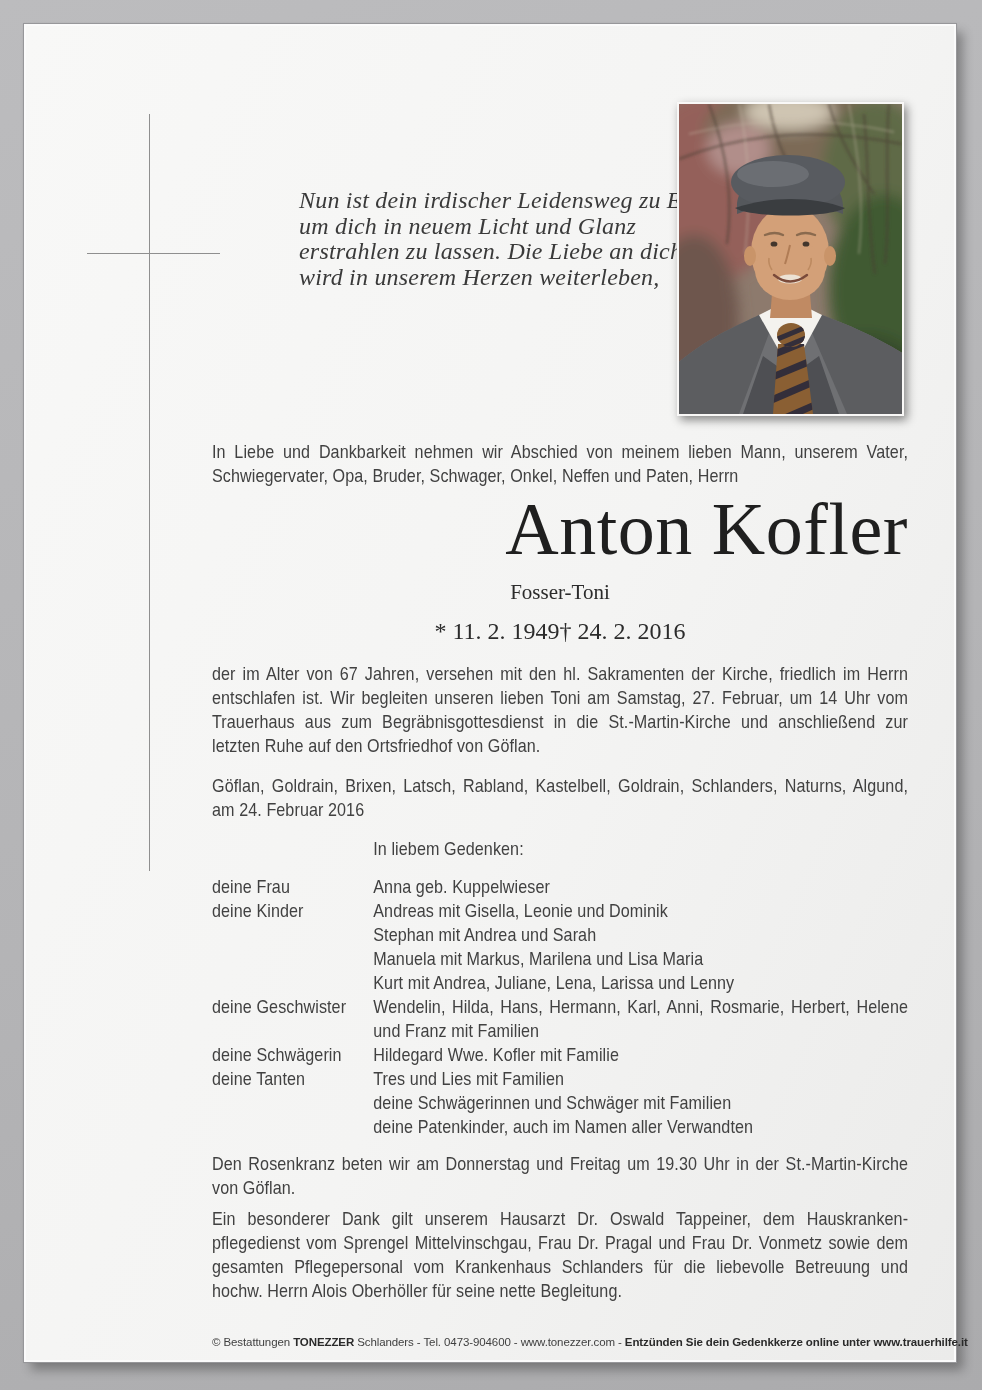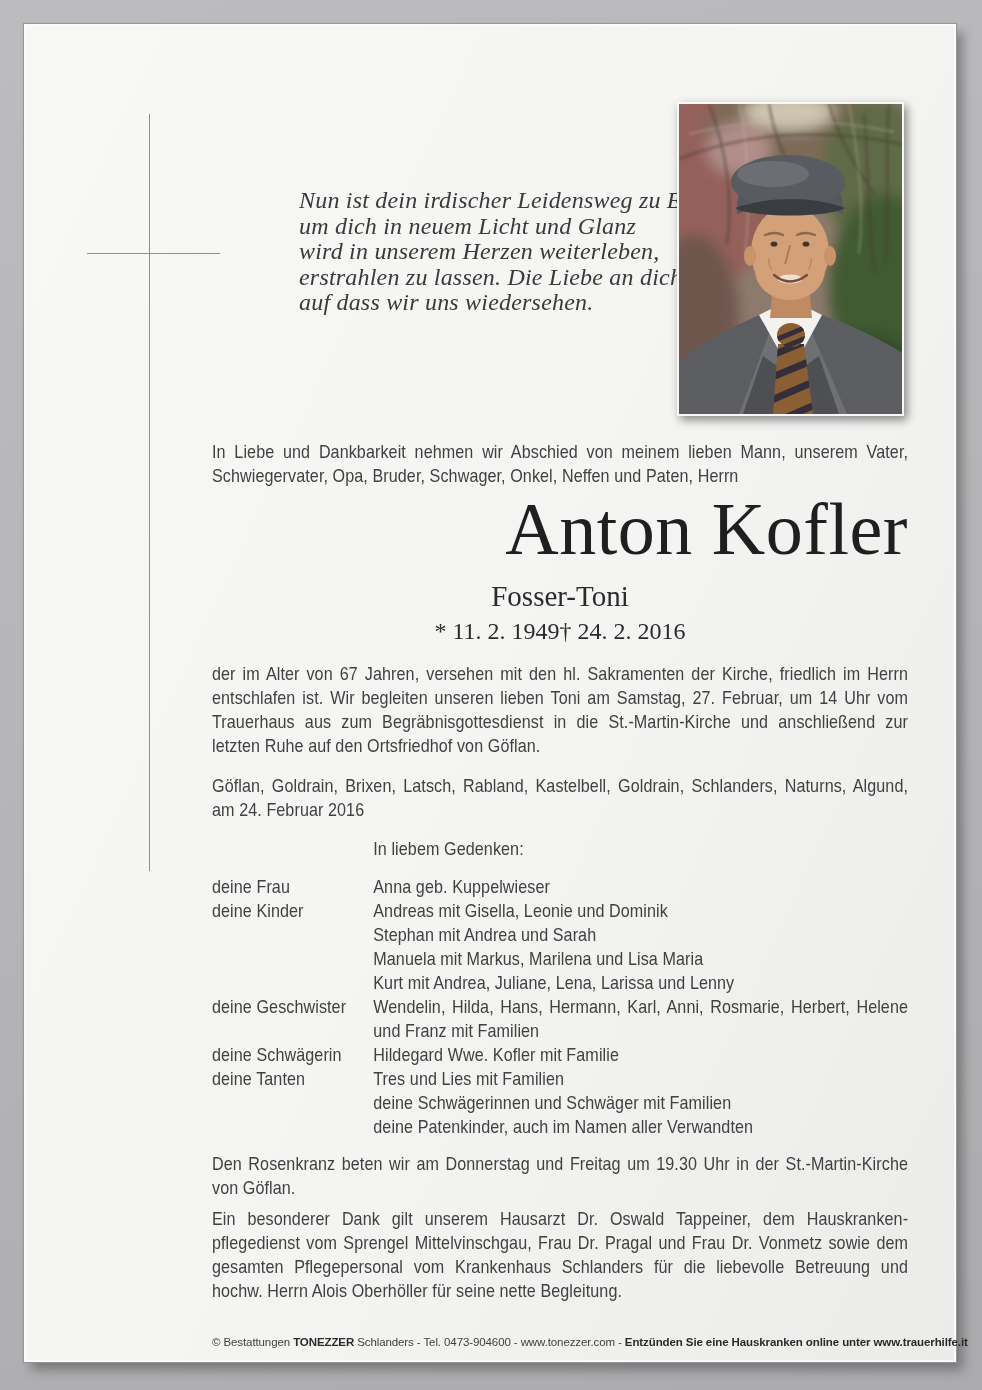--- a/index.html
+++ b/index.html
@@ -51,21 +51,21 @@
   .rosary{top:1126px;}
   .thanks{top:1181px;}
   
   .name{
     position:absolute;left:186px;top:466px;width:696px;margin:0;
     font-family:"Liberation Serif",serif;font-weight:400;
     font-size:74px;line-height:1;color:#1f1f1f;text-align:right;letter-spacing:.5px;
   }
   .nickname{
     position:absolute;left:186px;top:554px;width:696px;
-    font-family:"Liberation Serif",serif;font-size:29px;color:#2b2b2b;text-align:center;
+    font-family:"Liberation Serif",serif;font-size:21px;color:#2b2b2b;text-align:center;
   }
   .dates{
     position:absolute;left:186px;top:592px;width:696px;
     display:flex;justify-content:center;
     font-family:"Liberation Serif",serif;font-size:24px;color:#2b2b2b;
   }
   .footer{
     position:absolute;left:186px;top:1310px;width:696px;
     font-size:11.5px;color:#3f3f3f;text-align:center;white-space:nowrap;
     letter-spacing:-.1px;
@@ -78,23 +78,22 @@
 <div class="paper">
 
   <div>
     <div class="cross-v"></div>
     <div class="cross-h"></div>
   </div>
 
   <div class="poem" id="poem">
       <div>Nun ist dein irdischer Leidensweg zu Ende.</div>
       <div>um dich in neuem Licht und Glanz</div>
+      <div>erstrahlen zu lassen. Die Liebe an dich</div>
       <div>wird in unserem Herzen weiterleben,</div>
-      <div>erstrahlen zu lassen. Die Liebe an dich</div>
-      <div>auf dass wir uns wiedersehen.</div>
     </div>
 
   <figure class="photo">
     <svg width="223" height="310" viewBox="0 0 223 310" xmlns="http://www.w3.org/2000/svg">
       <defs>
         <filter id="blurBg" x="-30%" y="-30%" width="160%" height="160%">
             <feGaussianBlur stdDeviation="7"></feGaussianBlur>
           </filter>
         <filter id="blurSm" x="-30%" y="-30%" width="160%" height="160%">
             <feGaussianBlur stdDeviation="1.6"></feGaussianBlur>
@@ -229,16 +228,16 @@
           <div>deine Schwägerinnen und Schwäger mit Familien</div>
           <div>deine Patenkinder, auch im Namen aller Verwandten</div>
         </div>
       </div>
     </div>
 
   <p class="body just rosary">Den Rosenkranz beten wir am Donnerstag und Freitag um 19.30 Uhr in der St.-Martin-Kirche von Göflan.</p>
   <p class="body just thanks">Ein besonderer Dank gilt unserem Hausarzt Dr. Oswald Tappeiner, dem Hauskranken­pflegedienst vom Sprengel Mittelvinschgau, Frau Dr. Pragal und Frau Dr. Vonmetz sowie dem gesamten Pflegepersonal vom Krankenhaus Schlanders für die liebevolle Betreuung und hochw. Herrn Alois Oberhöller für seine nette Begleitung.</p>
 
   <div class="footer">
-    <span>© Bestattungen </span><strong>TONEZZER</strong><span> Schlanders - Tel. 0473-904600 - www.tonezzer.com - </span><strong>Entzünden Sie eine Hauskranken online unter www.trauerhilfe.it</strong>
+    <span>© Bestattungen </span><strong>TONEZZER</strong><span> Schlanders - Tel. 0473-904600 - www.tonezzer.com - </span><strong>Entzünden Sie dein Gedenkkerze online unter www.trauerhilfe.it</strong>
   </div>
 
 </div>
 
 </body></html>

